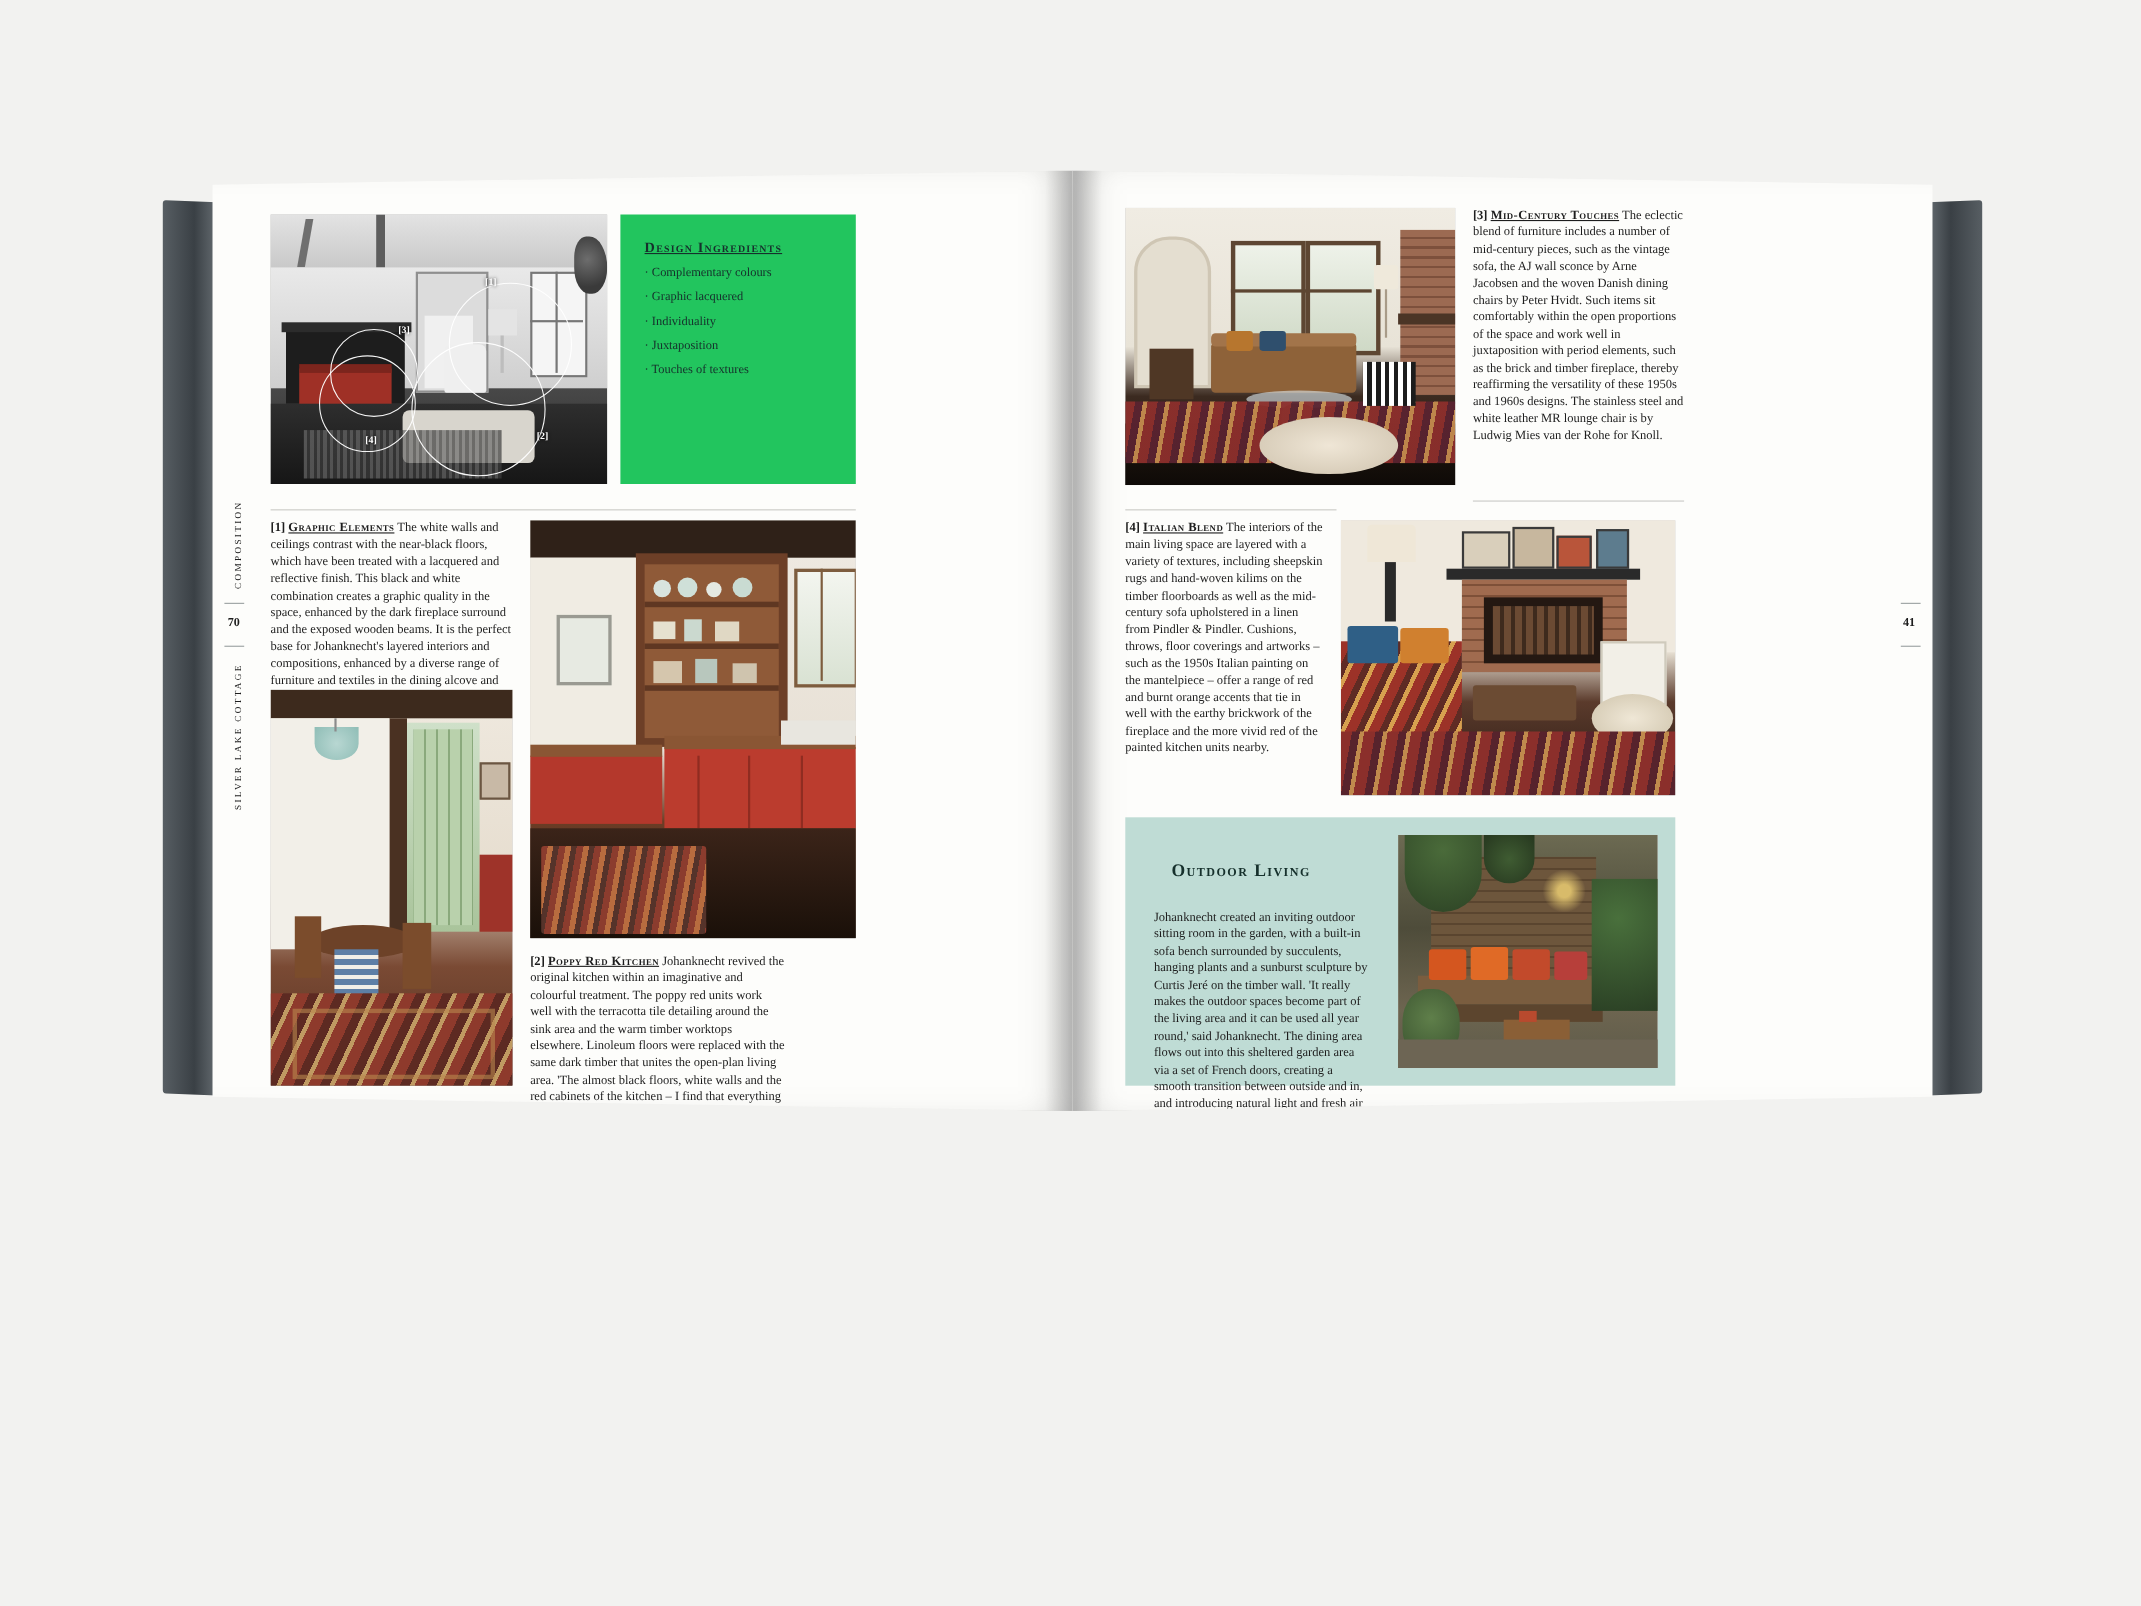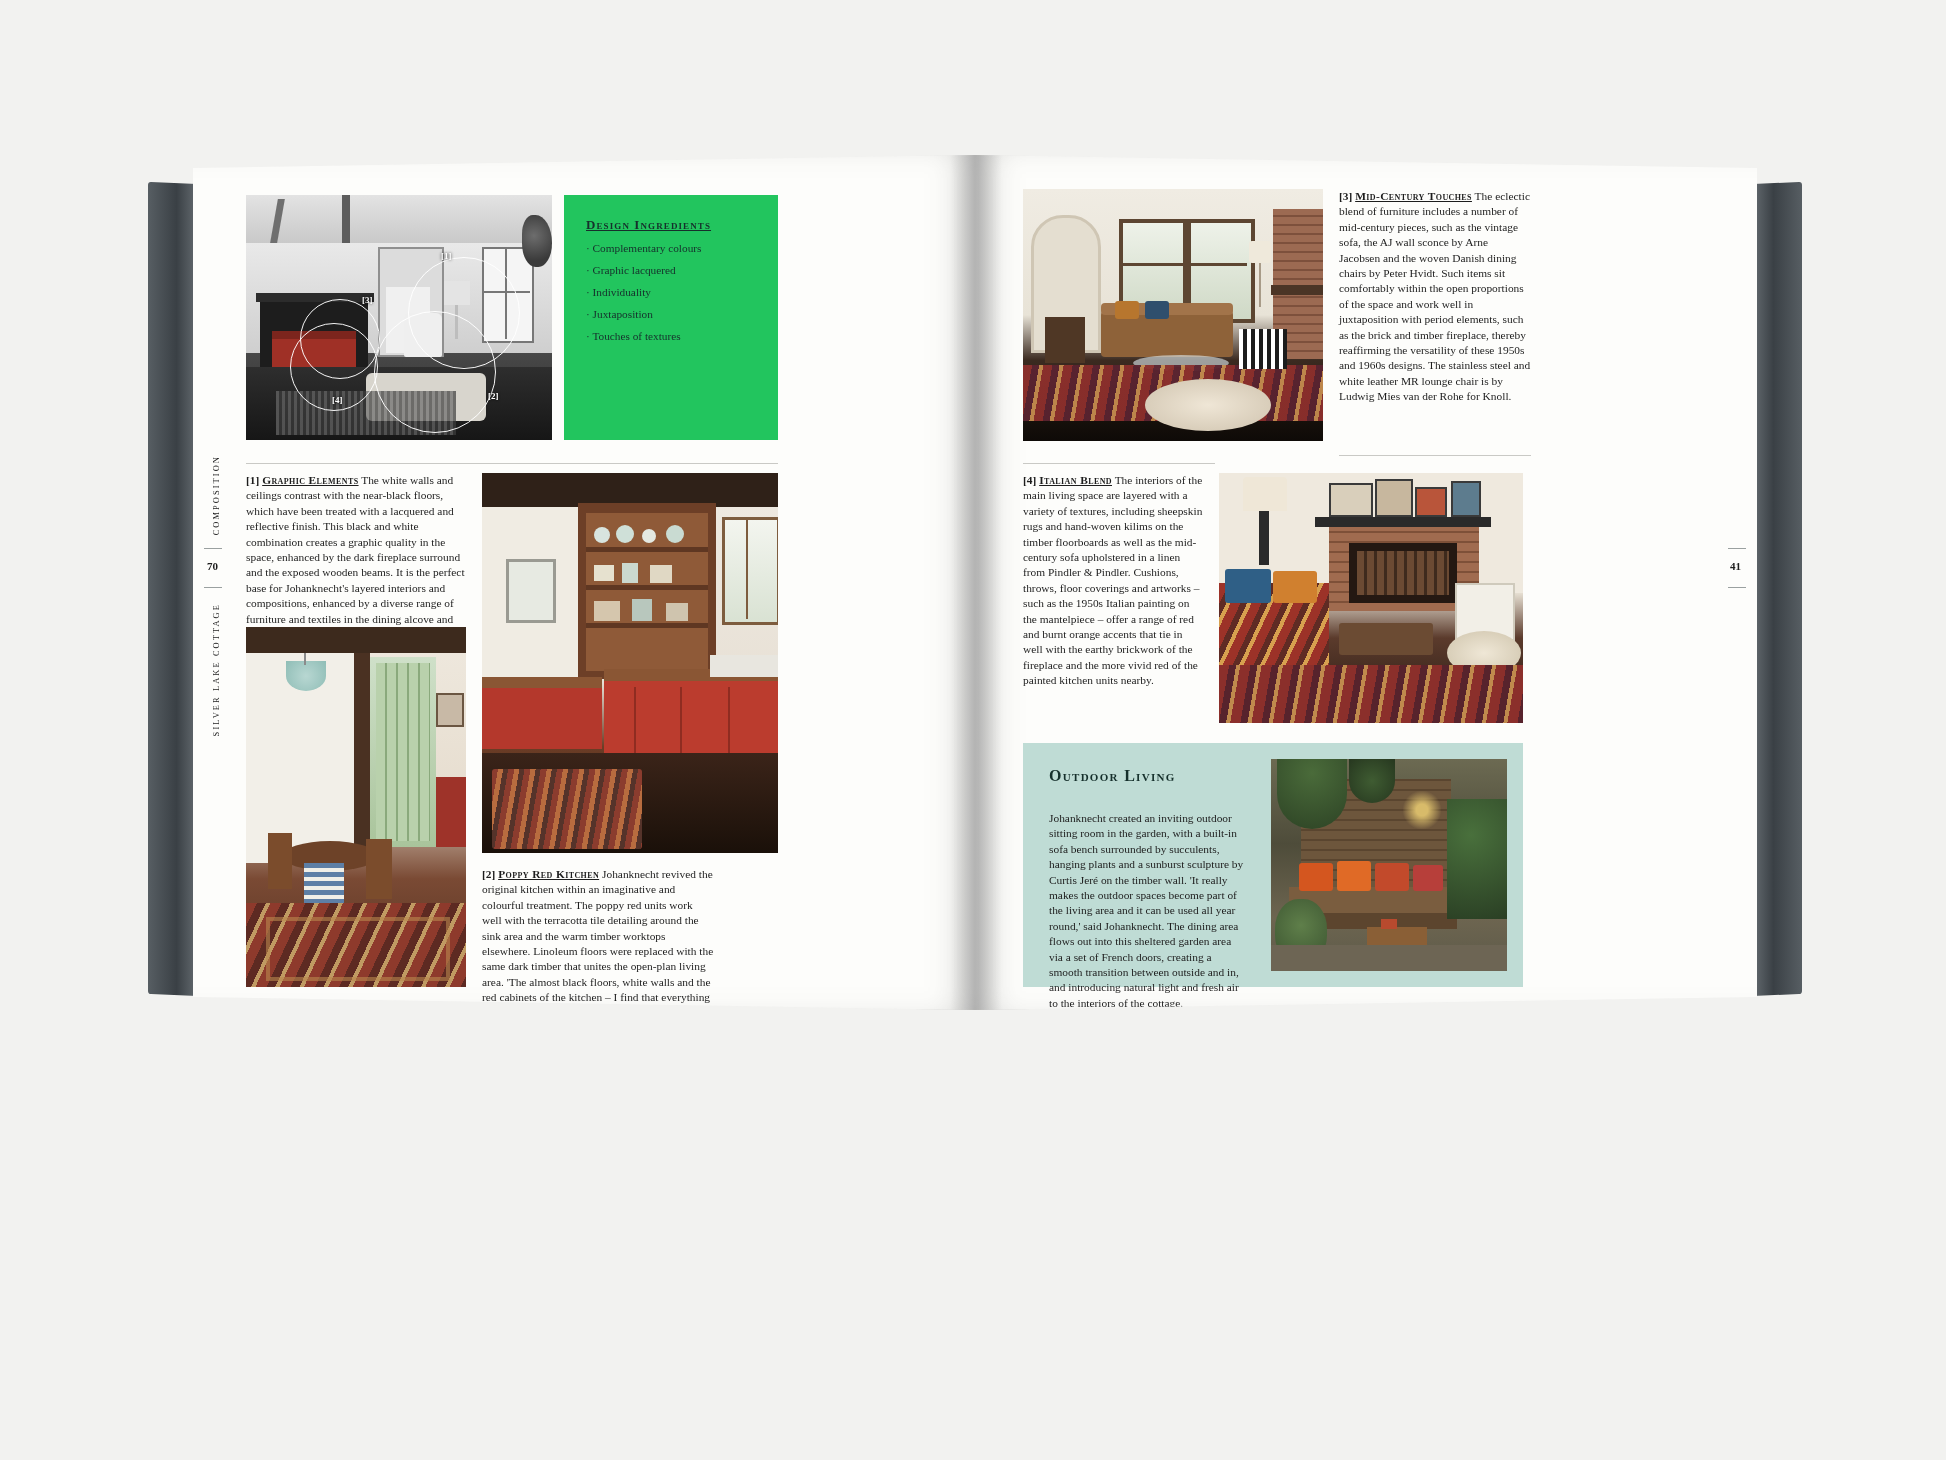--- a/index.html
+++ b/index.html
@@ -87,21 +87,21 @@
     margin:0;font-size:13px;letter-spacing:1.1px;font-variant:small-caps;
     font-weight:bold;text-decoration:underline;color:#16302c;
   }
   .ingredients ul{margin:4px 0 0 0;padding:0;list-style:none;}
   .ingredients li{font-size:11.3px;line-height:22px;color:#16302c;}
 
   .outdoor{
     position:absolute;background:#bfdcd5;
   }
   .outdoor h3{
-    margin:0;font-size:16px;letter-spacing:1.3px;font-variant:small-caps;
+    margin:16px;font-size:16px;letter-spacing:1.3px;font-variant:small-caps;
     font-weight:bold;color:#16302c;
   }
 
   .marker{
     position:absolute;color:#fff;font-size:9px;font-weight:bold;
     text-shadow:0 0 3px rgba(0,0,0,.9);
   }
   .circle{
     position:absolute;border:1.4px solid rgba(255,255,255,.95);border-radius:50%;
   }

